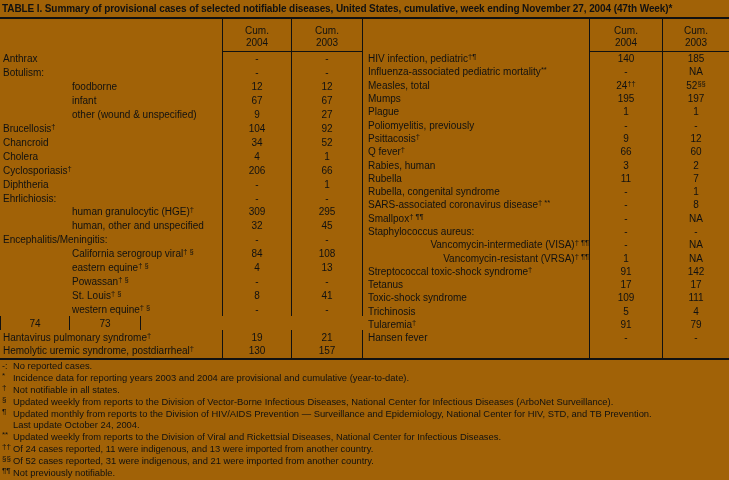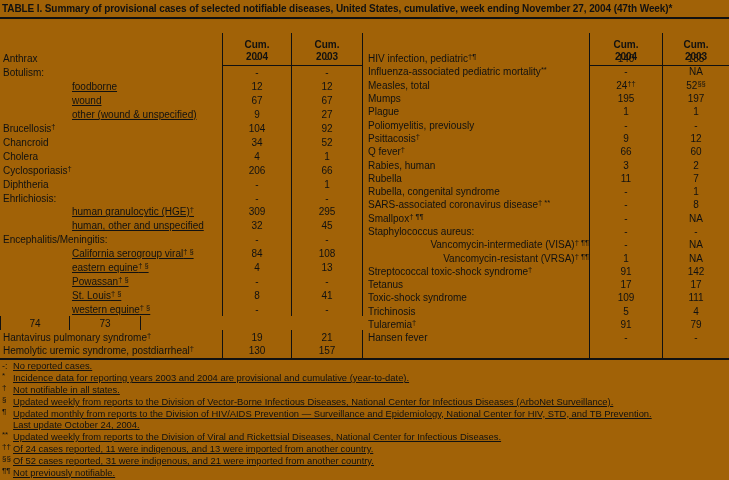--- a/index.html
+++ b/index.html
@@ -24,42 +24,42 @@
   .tbody { display:flex; flex-direction:column; height:306px; }
   .trow { flex:1 1 0; display:flex; min-height:0; }
 
   .cell { height:100%; display:flex; align-items:center; overflow:hidden; }
   .name { justify-content:flex-start; white-space:nowrap; }
   .v { justify-content:center; text-align:center; }
 
   .L .name { width:222px; padding-left:3px; }
   .L .c04  { width:70px; border-left:1px solid #111; border-right:1px solid #111; }
   .L .c03  { width:71px; border-right:1px solid #111; }
-  .L .name.ind { padding-left:72px;text-decoration:underline; }
+  .L .name.ind { padding-left:72px; }
 
   .R .name { width:226px; padding-left:5px; }
   .R .c04  { width:74px; border-left:1px solid #111; border-right:1px solid #111; }
   .R .c03  { width:66px; }
   .R .name.ind { padding-left:42px;justify-content:flex-end; }
 
   .tbody, .hrow { font-size:10px; }
 
   .hcell { flex-direction:column; justify-content:flex-end; padding-bottom:3px;
-           font-weight:bold; line-height:11.5px; border-bottom:1.5px solid #111;margin-top:14px; }
+           font-weight:normal; line-height:11.5px; border-bottom:1.5px solid #111; }
   .hcell div { width:100%; text-align:center; }
   .hname { border-bottom:none !important; }
 
   sup { font-size:7.5px; line-height:0; vertical-align:3.5px; }
   .ital { }
 
   .footnotes { position:absolute; top:360px; left:2px; width:725px; font-size:9.4px; }
   .fline { display:flex; height:11.8px; align-items:center; white-space:nowrap; }
   .fmark { flex:none; width:11px; font-size:9px; }
   .fmark.s { font-size:8px; transform:translateY(-2.5px); }
-  .ftext { flex:1; overflow:hidden;text-decoration:underline; }
+  .ftext { flex:1; overflow:hidden; }
 </style>
 </head>
 <body>
 
 <div class="page">
 
   <div class="title">TABLE I. Summary of provisional cases of selected notifiable diseases, United States, cumulative, week ending November 27, 2004 (47th Week)*</div>
   <div class="top-rule"></div>
 
   <div class="half L">
@@ -103,21 +103,21 @@
           </div>
           <div class="cell v c04">
             <span>12</span>
           </div>
           <div class="cell v c03">
             <span>12</span>
           </div>
         </div>
         <div class="trow">
           <div class="cell name ind">
-            <span>wound</span>
+            <span>infant</span>
           </div>
           <div class="cell v c04">
             <span>67</span>
           </div>
           <div class="cell v c03">
             <span>67</span>
           </div>
         </div>
         <div class="trow">
           <div class="cell name ind">

